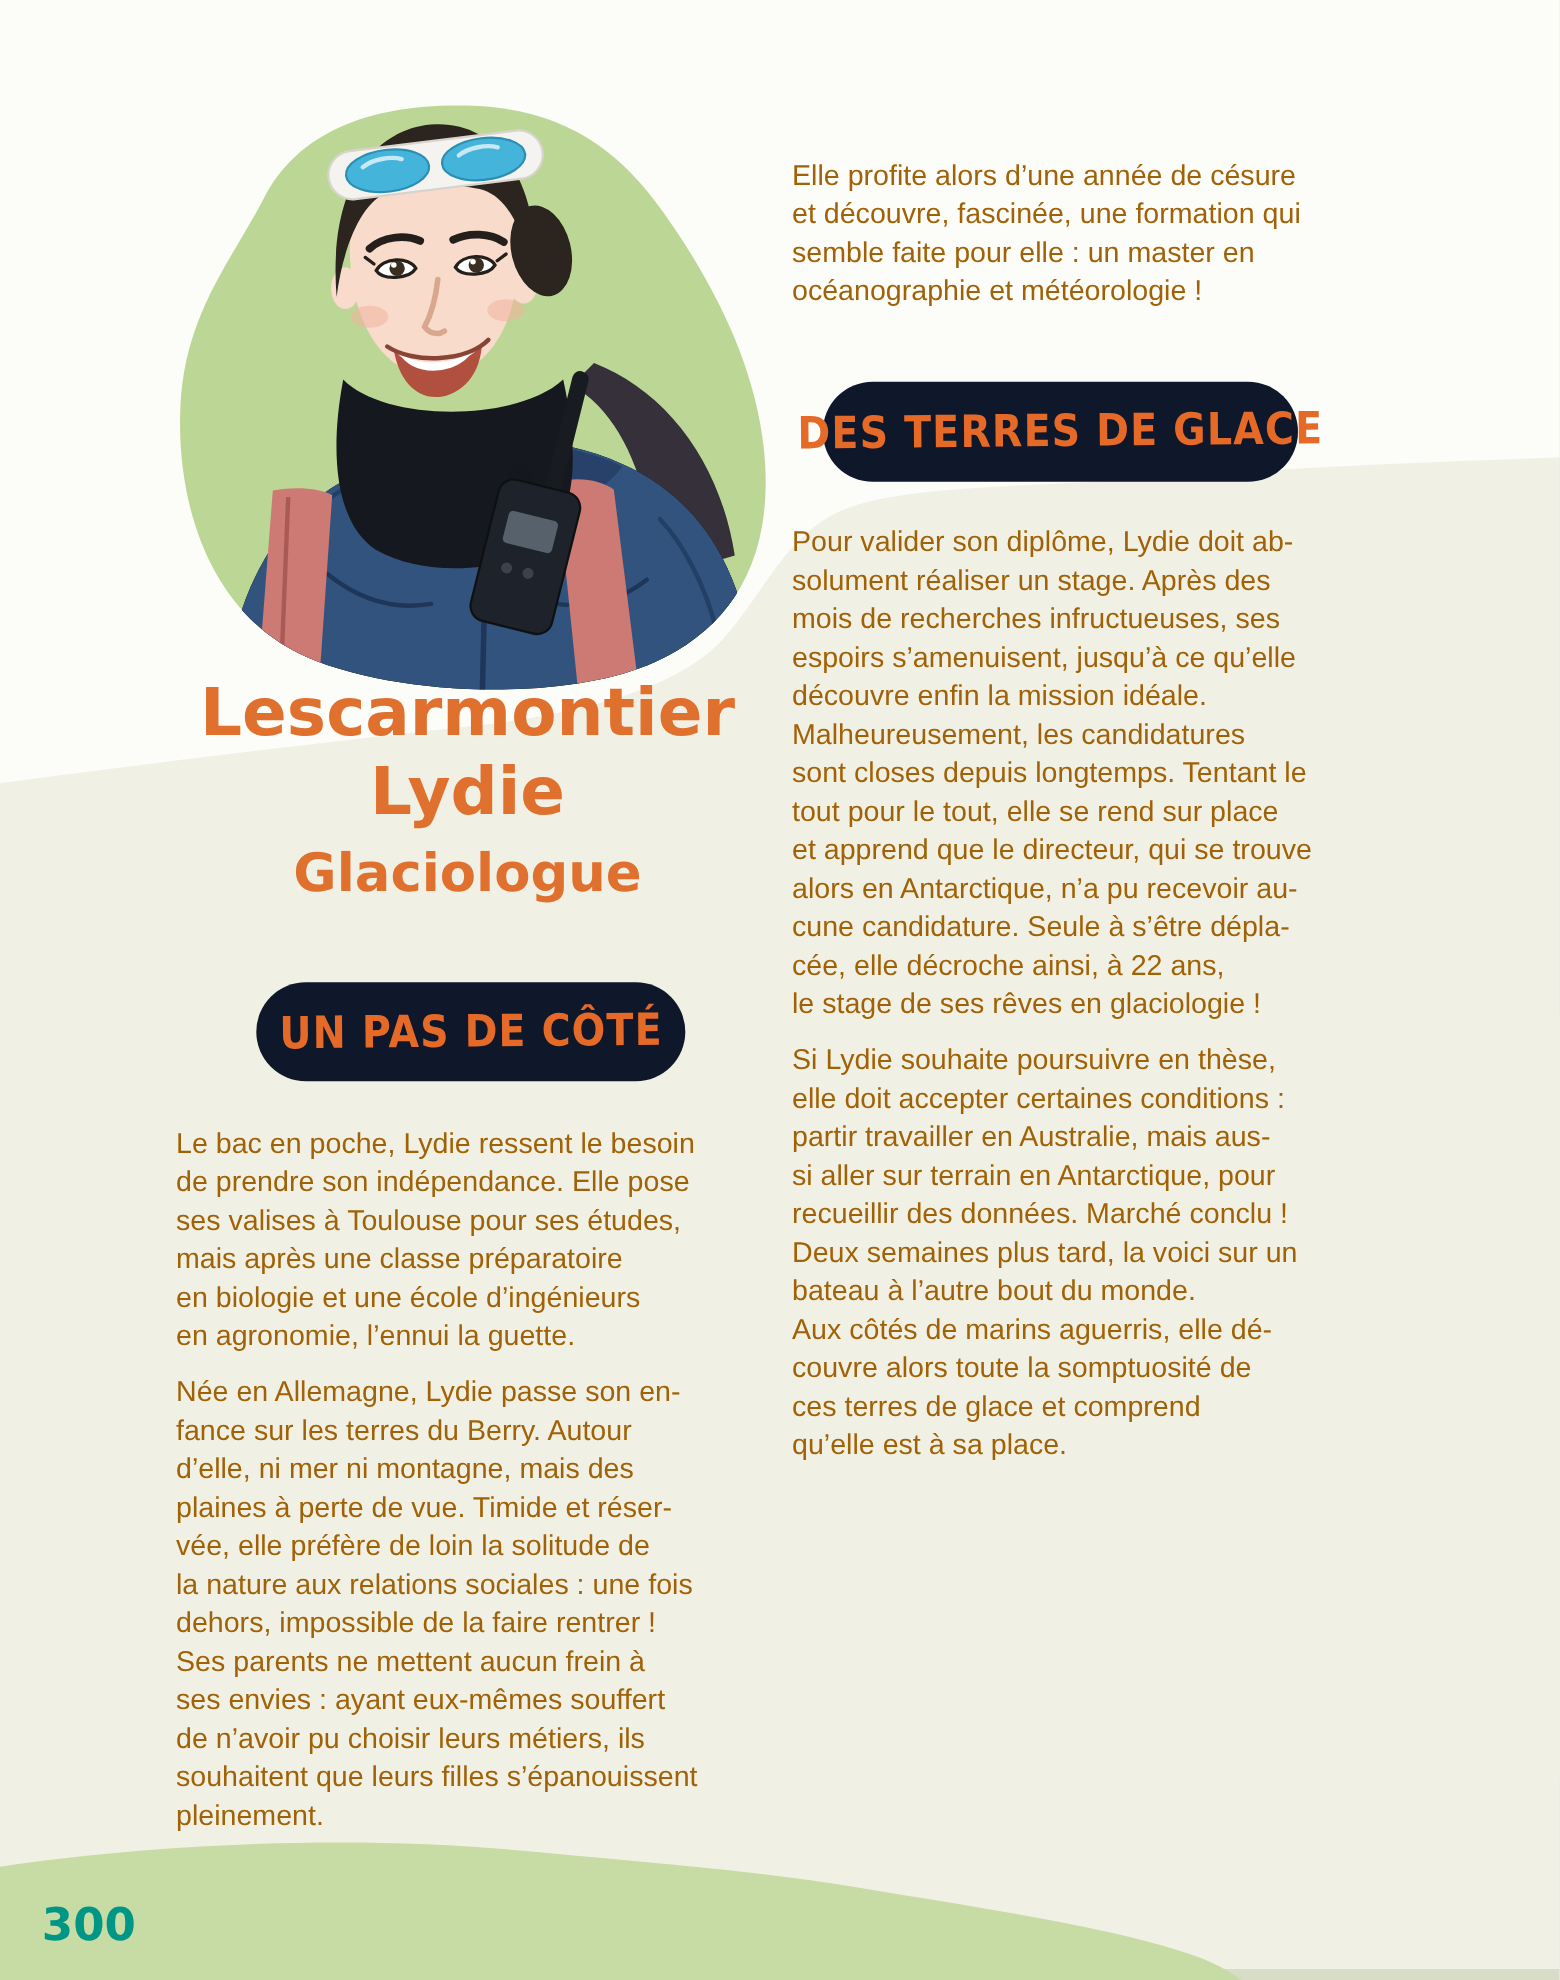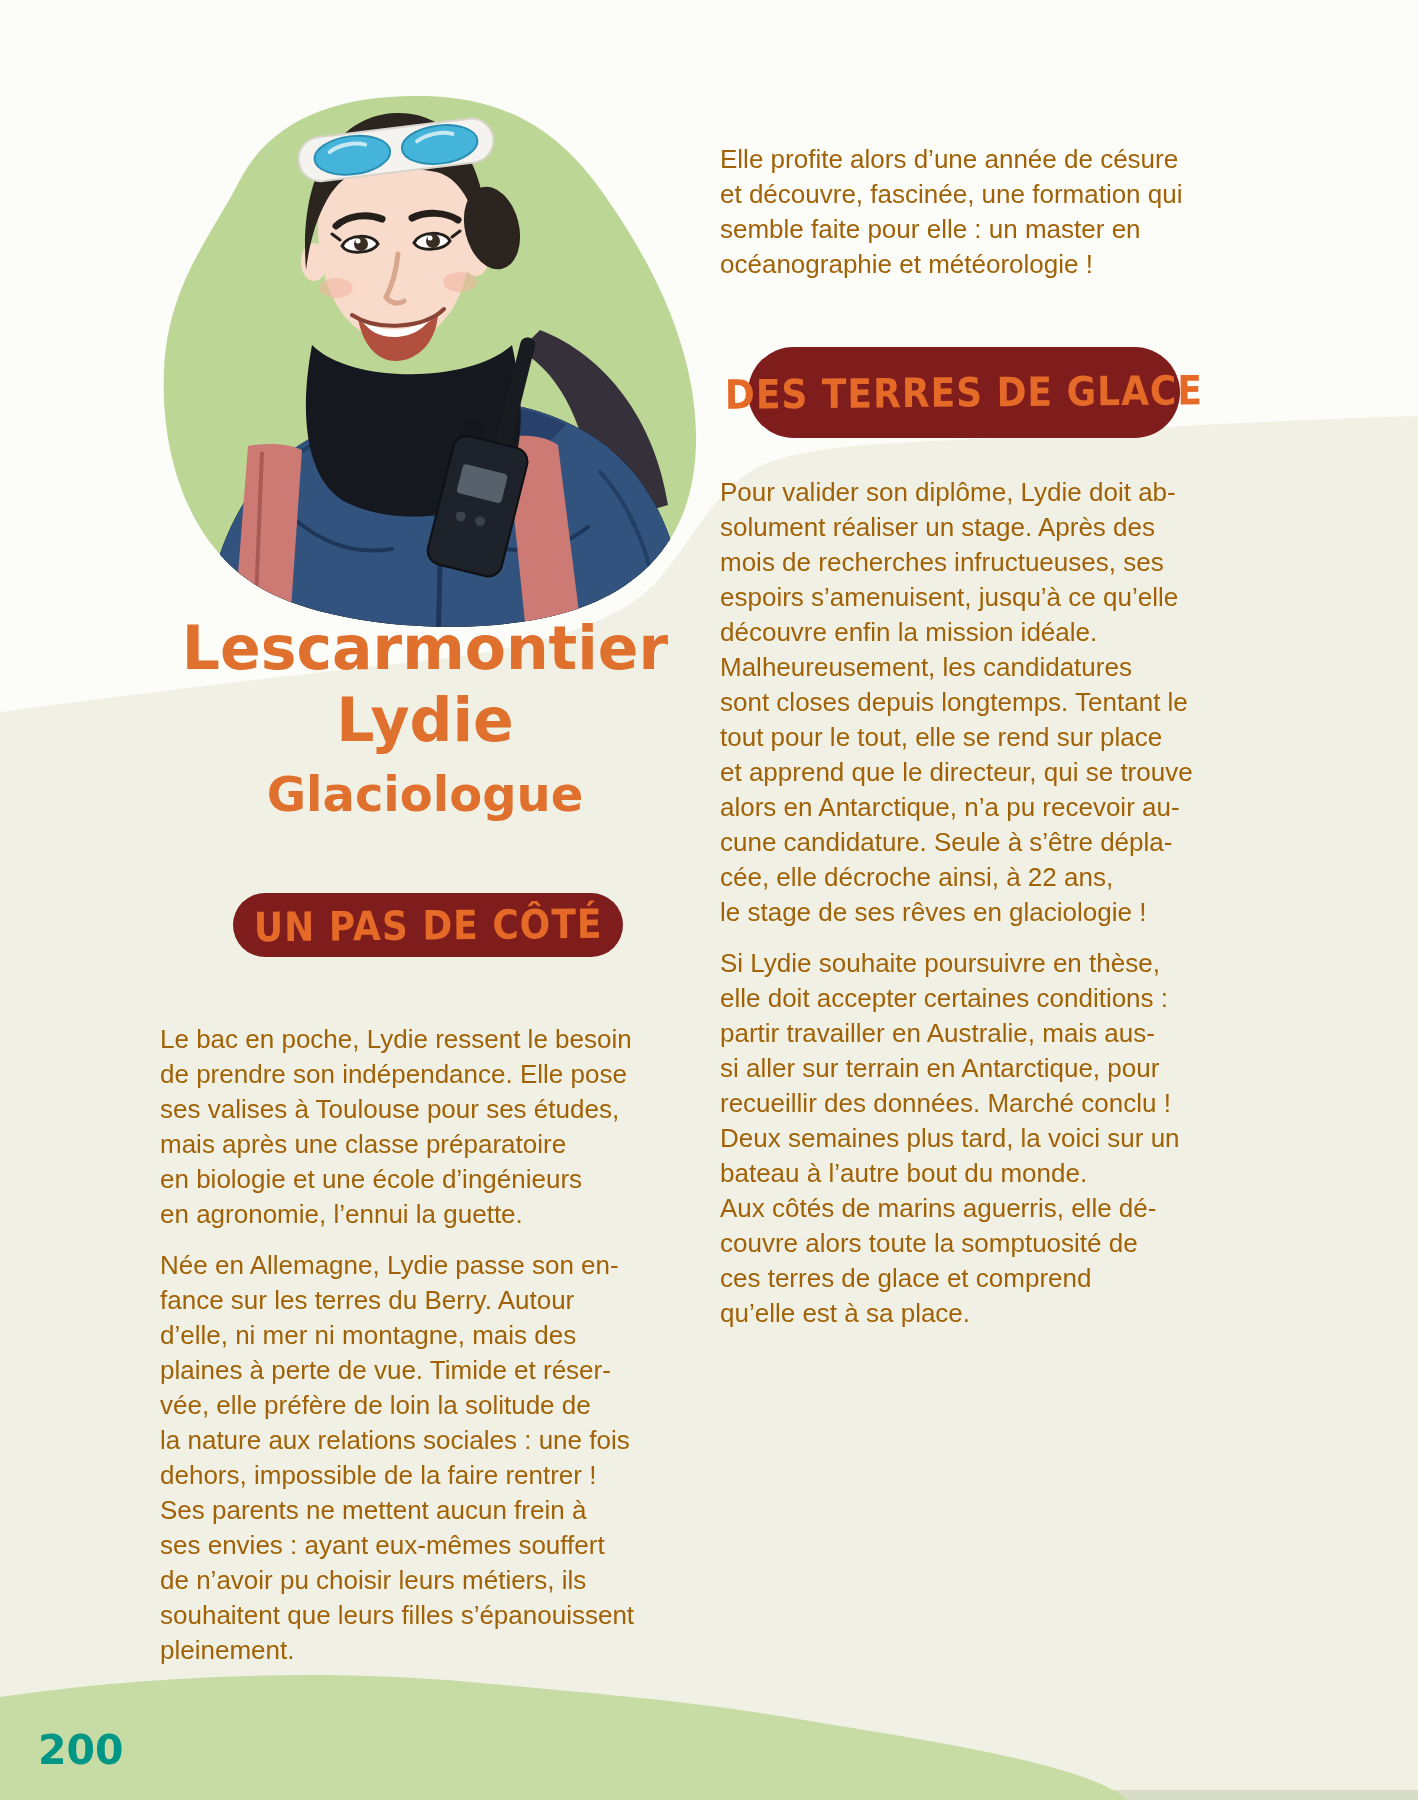--- a/index.html
+++ b/index.html
@@ -14,25 +14,25 @@
   .portrait{position:absolute;left:140px;top:80px;width:570px;height:575px;z-index:2;}
   .title-block{
     position:absolute;left:165px;top:612px;width:520px;
     text-align:center;z-index:2;
     font-family:"DejaVu Sans",sans-serif;
     color:#e0702e;
   }
   .name-line{font-size:60px;font-weight:bold;line-height:72px;letter-spacing:0px;}
   .role-line{font-size:48px;font-weight:bold;line-height:64px;margin-top:6px;}
   .pill{
-    position:absolute;background:#7f1d1d;border-radius:50px;
+    position:absolute;background:#0f172a;border-radius:50px;
     display:flex;align-items:center;justify-content:center;
     z-index:2;
   }
-  .pill-left{left:233px;top:893px;width:390px;height:64px;}
+  .pill-left{left:233px;top:893px;width:390px;height:90px;}
   .pill-right{left:748px;top:347px;width:432px;height:91px;}
   .pill-label{
     font-family:"DejaVu Sans",sans-serif;
     font-weight:bold;font-size:36px;letter-spacing:1px;
     color:#e56a28;transform:scaleY(1.12) rotate(-0.5deg);
     white-space:nowrap;
   }
   .body-text{
     position:absolute;z-index:2;
     font-size:26px;line-height:35px;color:#a16207;
@@ -222,16 +222,16 @@
 qu’elle est à sa place.</p>
   </div>
 
   <svg class="footer-art" viewBox="0 1655 1418 145" aria-hidden="true">
     <rect x="0" y="1790" width="1418" height="10" fill="#d7ddc6"></rect>
     <path d="M 0,1800 L 0,1697 C 140,1676 320,1668 470,1682 C 610,1695 680,1700 780,1716
              C 900,1736 1010,1752 1080,1776 C 1104,1784 1118,1792 1128,1800 Z" fill="#c7dba5"></path>
   </svg>
 
   <div class="footer-text">
-    <span class="page-number">200</span>
+    <span class="page-number">300</span>
   </div>
 
 </div>
 
 </body></html>

